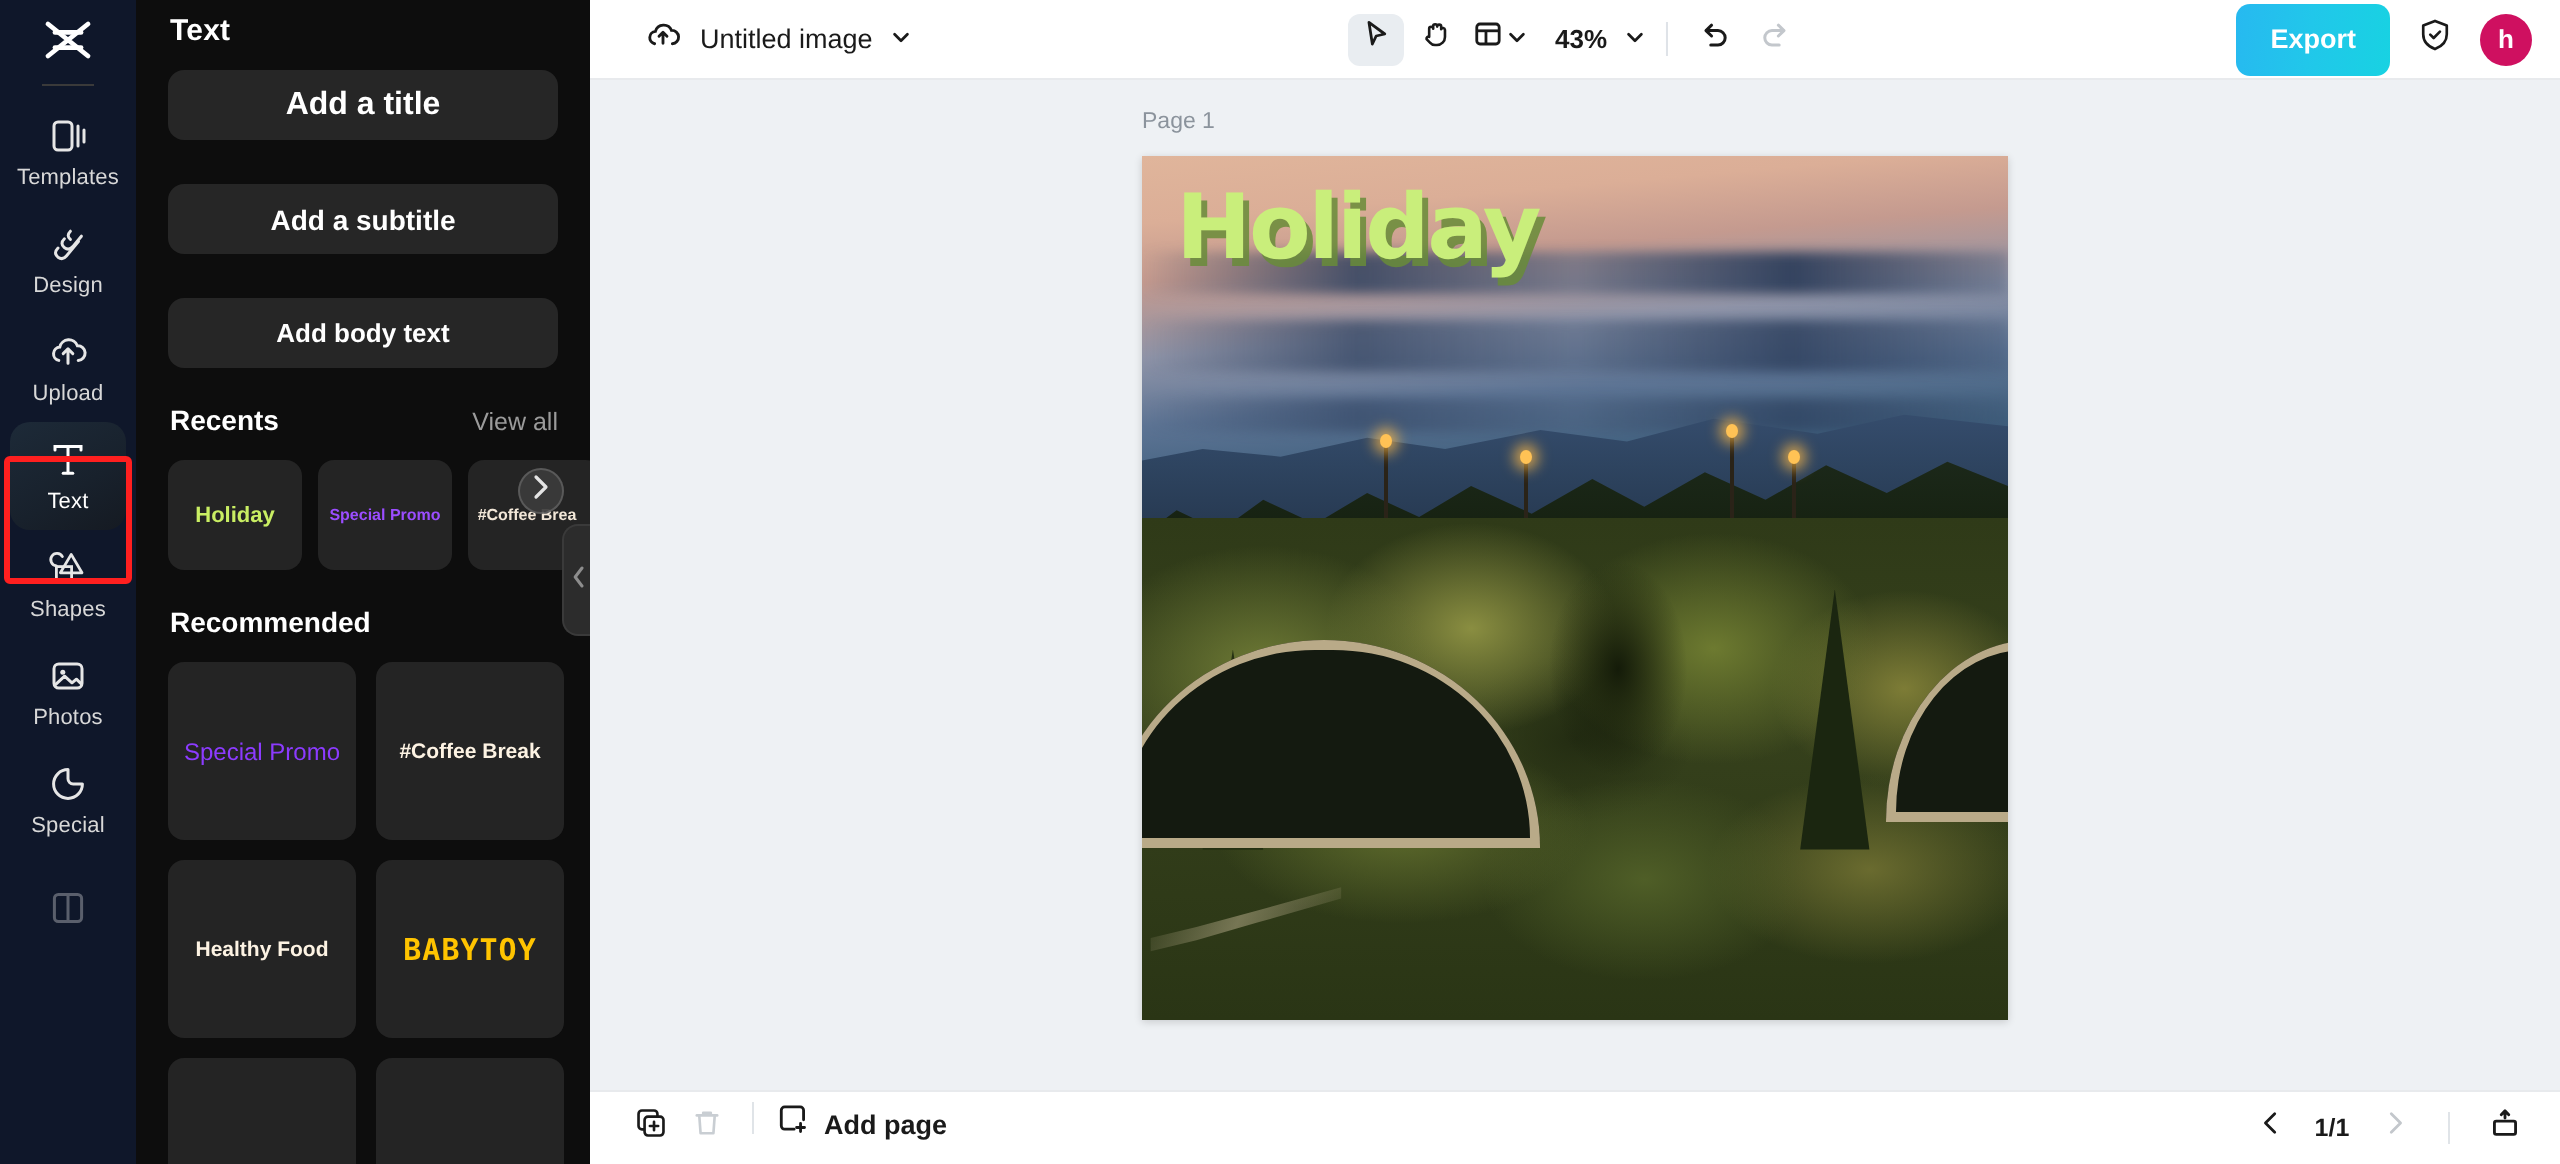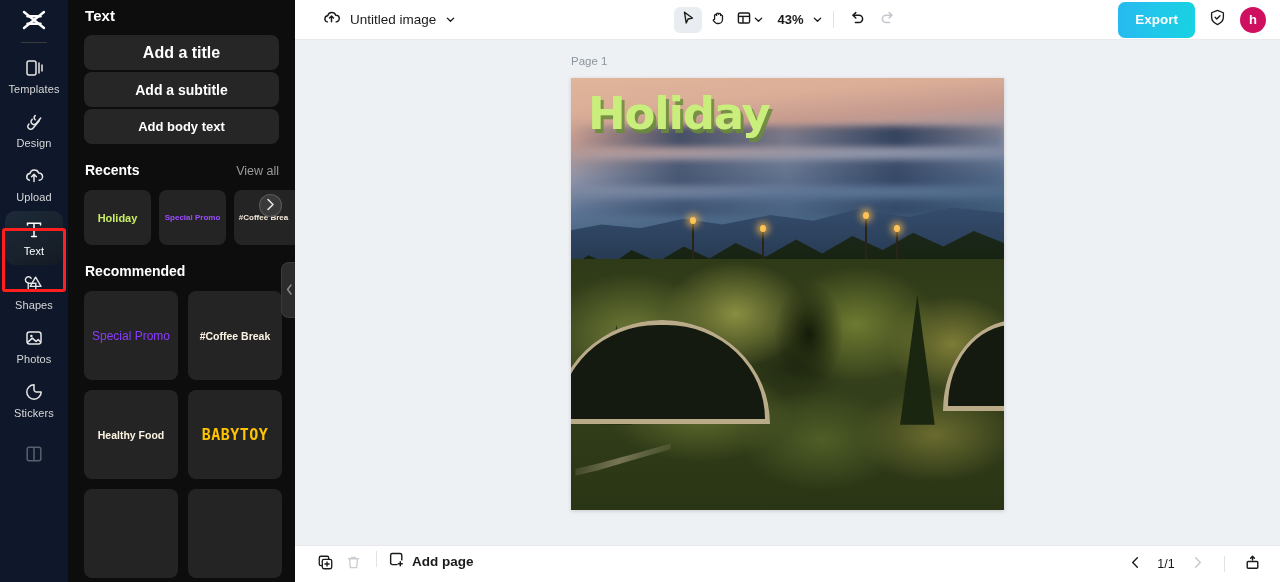--- a/index.html
+++ b/index.html
@@ -50,21 +50,21 @@
   .panel {
     width: 227px; flex: 0 0 227px; height: 582px;
     background: #0d0d0d;
     position: relative;
     overflow: hidden;
   }
   .panel-title {
     color: #fff; font-size: 15px; font-weight: 700; padding: 7px 0 0 17px;
     letter-spacing: .1px;
   }
-  .big-btns { padding: 11px 16px 0 16px; display: flex; flex-direction: column; gap: 2px; }
+  .big-btns { padding: 11px 16px 0 16px; display: flex; flex-direction: column; gap: 22px; }
   .big-btn {
     height: 35px; border-radius: 8px; background: #262626;
     display: flex; align-items: center; justify-content: center;
     color: #fff; cursor: pointer; border: none; width: 100%;
   }
   .big-btn.t1 { font-size: 16px; font-weight: 700; }
   .big-btn.t2 { font-size: 14px; font-weight: 700; }
   .big-btn.t3 { font-size: 13px; font-weight: 700; }
 
   .sec-head {
@@ -296,21 +296,21 @@
     display: flex; align-items: center; justify-content: center;
   }
   .bb-div { width: 1px; height: 16px; background: #e0e4e8; margin: 0 9px; }
   .addpage {
     display: flex; align-items: center; gap: 7px; cursor: pointer; padding-left: 2px;
   }
   .addpage .t { font-size: 13.5px; color: #1a1a1a; font-weight: 600; }
   .bb-right {
     position: absolute; right: 14px; display: flex; align-items: center; gap: 4px;
   }
-  .pg-ind { font-size: 12.5px; color: #1a1a1a; font-weight: 400; min-width: 26px; text-align:center; }
+  .pg-ind { font-size: 12.5px; color: #1a1a1a; font-weight: 700; min-width: 26px; text-align:center; }
 </style>
 </head>
 <body>
 
 <div id="app">
 
   <div class="rail">
     <div class="logo-wrap">
       <svg width="26" height="20" viewBox="0 0 26 20" fill="none">
         <path d="M3 2 L23 18 M23 2 L3 18" stroke="#fff" stroke-width="2.4" stroke-linecap="round"></path>
@@ -384,21 +384,21 @@
       </span>
       <span class="lbl">Photos</span>
     </div>
 
     <div class="rail-item">
       <span class="ic">
         <svg width="22" height="22" viewBox="0 0 22 22" fill="none">
           <path d="M11 3.8 a7.2 7.2 0 1 0 7.2 7.2 h-4.6 a2.6 2.6 0 0 1 -2.6 -2.6 Z" stroke="#e6e6e6" stroke-width="1.5" stroke-linejoin="round"></path>
         </svg>
       </span>
-      <span class="lbl">Stickers</span>
+      <span class="lbl">Special</span>
     </div>
 
 
     <div class="rail-item" style="opacity:.35">
       <span class="ic">
         <svg width="22" height="22" viewBox="0 0 22 22" fill="none">
           <rect x="4.2" y="4.2" width="13.6" height="13.6" rx="2" stroke="#e6e6e6" stroke-width="1.5"></rect>
           <path d="M11 4.6 V17.4" stroke="#e6e6e6" stroke-width="1.5"></path>
         </svg>
       </span>

